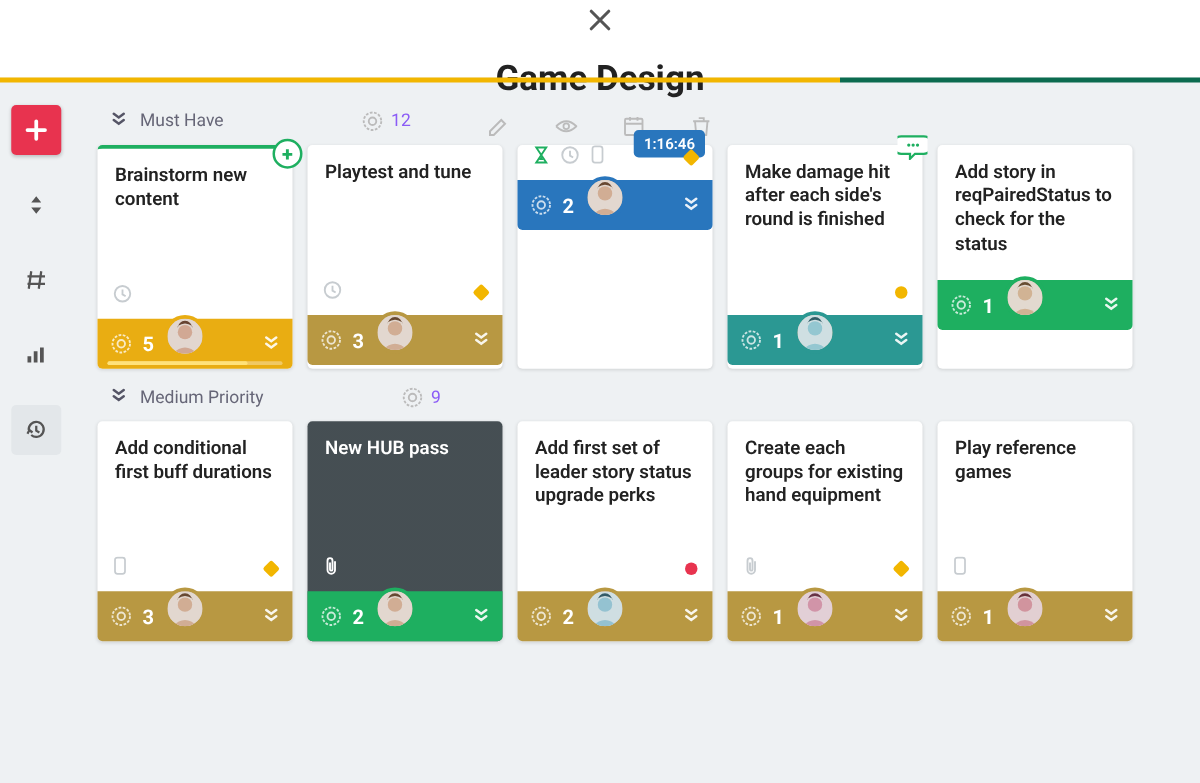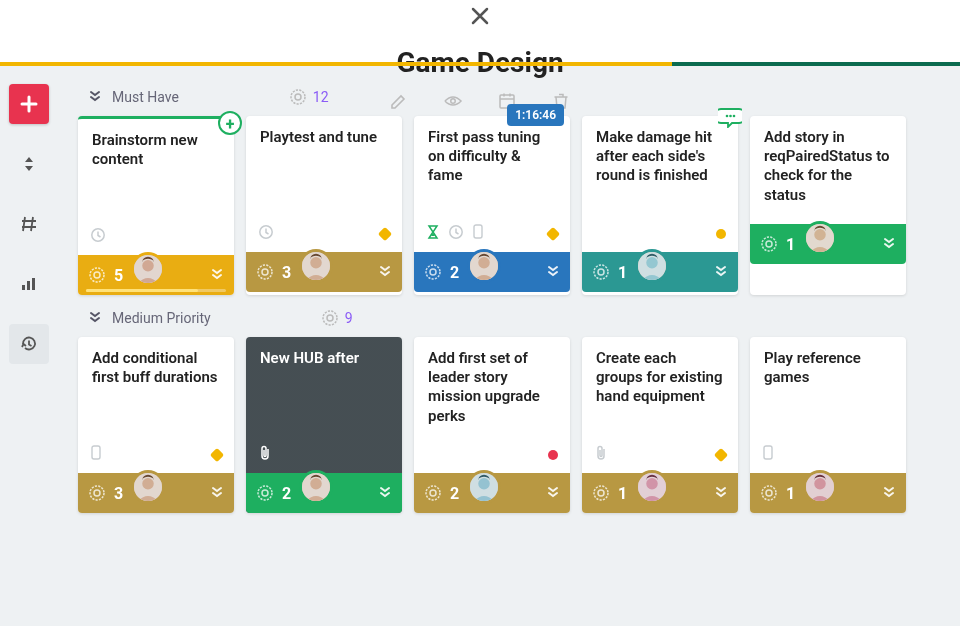--- a/index.html
+++ b/index.html
@@ -394,21 +394,20 @@
                 <path d="M5 34 Q17 22 29 34 Z" fill="hsl(25,40%,70%)"></path>
               </svg>
             </span>
             <span class="chevrons"><svg width="14" height="14" viewBox="0 0 14 14">
                 <path d="M3 3 L7 6 L11 3 M3 8 L7 11 L11 8" fill="none" stroke="rgba(255,255,255,.9)" stroke-width="2" stroke-linecap="round"></path>
               </svg></span>
           </div>
         </div>
         <div class="card">
           <div class="pill">1:16:46</div>
-          <div class="card-body">First pass tun­ing on difficulty &amp; fame</div>
           <div class="icon-row">
             <span><svg width="14" height="16" viewBox="0 0 14 16">
                 <path d="M3 2 H11 L7 8 L11 14 H3 L7 8 Z" fill="none" stroke="#1eaf60" stroke-width="1.5"></path>
                 <path d="M5 12 H9 L7 9 Z" fill="#1eaf60"></path>
               </svg></span>
             <span><svg width="16" height="16" viewBox="0 0 16 16">
                 <circle cx="8" cy="8" r="6.2" fill="none" stroke="#c7ccd0" stroke-width="1.5"></circle>
                 <path d="M8 4.5 V8.5 L10.5 10" fill="none" stroke="#c7ccd0" stroke-width="1.5"></path>
               </svg></span>
             <span><svg width="12" height="16" viewBox="0 0 12 16">
@@ -530,21 +529,21 @@
                 <path d="M10 9 A7 7 0 0 1 24 9 L24 7 Q17 2 10 7 Z" fill="hsl(25,35%,30%)"></path>
                 <path d="M5 34 Q17 22 29 34 Z" fill="hsl(25,40%,70%)"></path>
               </svg>
             </span>
             <span class="chevrons"><svg width="14" height="14" viewBox="0 0 14 14">
                 <path d="M3 3 L7 6 L11 3 M3 8 L7 11 L11 8" fill="none" stroke="rgba(255,255,255,.9)" stroke-width="2" stroke-linecap="round"></path>
               </svg></span>
           </div>
         </div>
         <div class="card dark">
-          <div class="card-body light">New HUB after</div>
+          <div class="card-body light">New HUB pass</div>
           <div class="icon-row">
             <span><svg width="14" height="16" viewBox="0 0 14 16">
                 <path d="M10 4 V11 A3 3 0 0 1 4 11 V3.5 A2 2 0 0 1 8 3.5 V10.5 A1 1 0 0 1 6 10.5 V5" fill="none" stroke="#fff" stroke-width="1.5"></path>
               </svg></span>
           </div>
           <div class="card-footer cf-green">
             <span class="gear-badge">
               <svg width="18" height="18" viewBox="0 0 18 18">
                 <circle cx="9" cy="9" r="7" fill="none" stroke="rgba(255,255,255,.75)" stroke-width="1.5" stroke-dasharray="2.2 1.2"></circle>
                 <circle cx="9" cy="9" r="3" fill="none" stroke="rgba(255,255,255,.75)" stroke-width="1.5"></circle>
@@ -558,21 +557,21 @@
                 <path d="M10 9 A7 7 0 0 1 24 9 L24 7 Q17 2 10 7 Z" fill="hsl(25,35%,30%)"></path>
                 <path d="M5 34 Q17 22 29 34 Z" fill="hsl(25,40%,70%)"></path>
               </svg>
             </span>
             <span class="chevrons"><svg width="14" height="14" viewBox="0 0 14 14">
                 <path d="M3 3 L7 6 L11 3 M3 8 L7 11 L11 8" fill="none" stroke="rgba(255,255,255,.9)" stroke-width="2" stroke-linecap="round"></path>
               </svg></span>
           </div>
         </div>
         <div class="card">
-          <div class="card-body">Add first set of leader story mission up­grade perks</div>
+          <div class="card-body">Add first set of leader story status up­grade perks</div>
           <div class="icon-row">
             <span class="dot round red"></span>
           </div>
           <div class="card-footer cf-gold">
             <span class="gear-badge">
               <svg width="18" height="18" viewBox="0 0 18 18">
                 <circle cx="9" cy="9" r="7" fill="none" stroke="rgba(255,255,255,.75)" stroke-width="1.5" stroke-dasharray="2.2 1.2"></circle>
                 <circle cx="9" cy="9" r="3" fill="none" stroke="rgba(255,255,255,.75)" stroke-width="1.5"></circle>
               </svg>
             </span>

